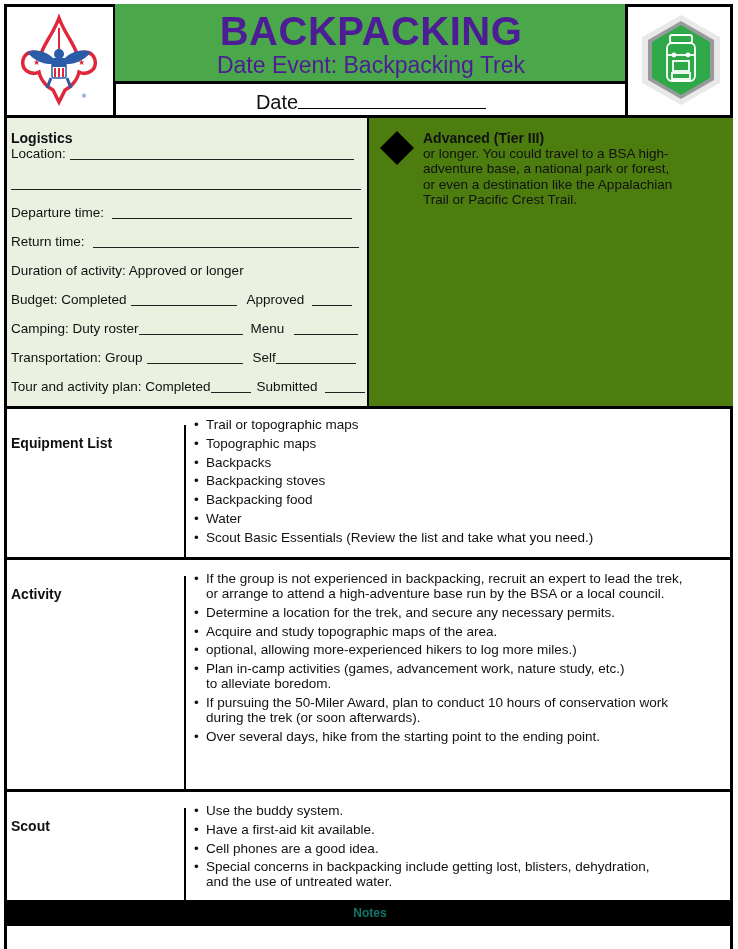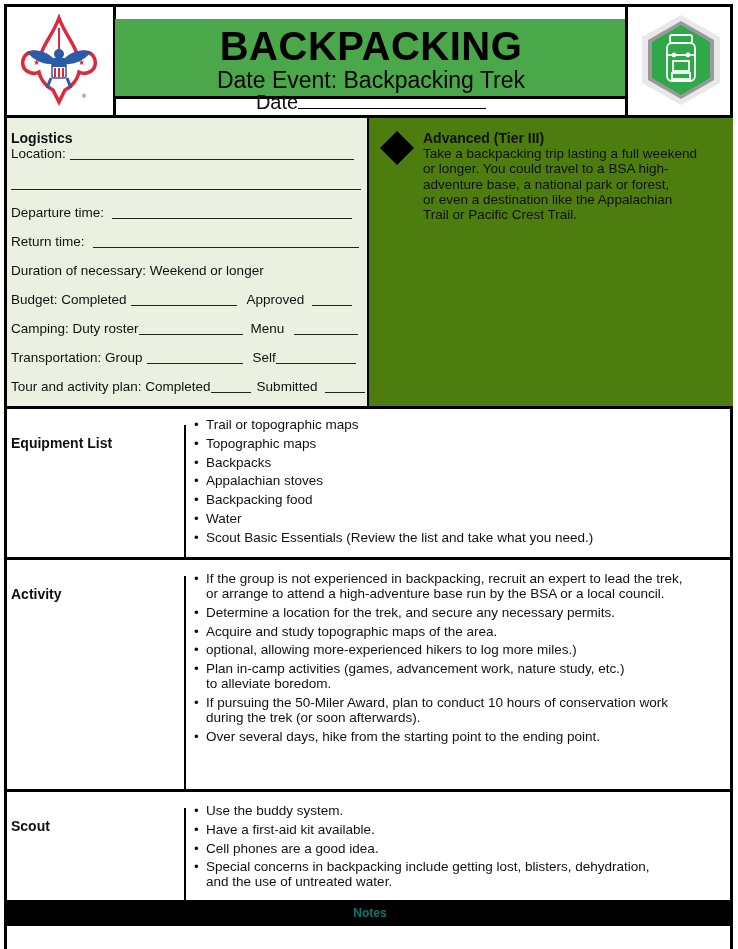--- a/index.html
+++ b/index.html
@@ -3,22 +3,22 @@
 <meta charset="utf-8">
 <style>
   html, body { margin:0; padding:0; background:#ffffff; }
   body { width:738px; height:949px; position:relative; overflow:hidden;
          font-family:"Liberation Sans", sans-serif; color:#111; }
   .frame { position:absolute; left:4px; top:4px; width:729px; height:945px;
            border-left:3px solid #000; border-right:3px solid #000; border-top:3px solid #000; box-sizing:border-box; }
   
   .logo-cell { position:absolute; left:4px; top:4px; width:112px; height:114px; box-sizing:border-box;
                border-right:3px solid #000; border-bottom:3px solid #000; display:flex; align-items:center; justify-content:center; }
-  .title-cell { position:absolute; left:115px; top:19px; width:512px; height:80px; background:#4ba84a;
-                border-bottom:3px solid #000; box-sizing:border-box; text-align:center; color:#000000; }
+  .title-cell { position:absolute; left:115px; top:4px; width:512px; height:80px; background:#4ba84a;
+                border-bottom:3px solid #000; box-sizing:border-box; text-align:center; color:#4c1d95; }
   .title-main { font-weight:bold; font-size:40px; line-height:42px; margin-top:6px; letter-spacing:0.5px; }
   .title-sub { font-size:23px; line-height:26px; }
   .date-cell { position:absolute; left:115px; top:83px; width:512px; height:35px; box-sizing:border-box;
                border-bottom:3px solid #000; text-align:center; font-size:20px; padding-top:8px; }
   .date-line { display:inline-block; width:188px; border-bottom:1px solid #000; height:16px; vertical-align:baseline; }
   .badge-cell { position:absolute; left:625px; top:4px; width:108px; height:114px; box-sizing:border-box;
                 border-left:3px solid #000; border-bottom:3px solid #000; display:flex; align-items:center; justify-content:center; }
 
   
   .logistics { position:absolute; left:7px; top:118px; width:362px; height:290px; background:#ebf1e0;
@@ -104,21 +104,21 @@
     </div>
   <div class="lrow">
     <span>Departure time:</span>
     <span class="blank" style="width:240px;margin-left:8px"></span>
   </div>
   <div class="lrow">
     <span>Return time:</span>
     <span class="blank" style="width:266px;margin-left:8px"></span>
   </div>
   <div class="lrow">
-      <span>Duration of necessary: Weekend or longer</span>
+      <span>Duration of activity: Approved or longer</span>
     </div>
   <div class="lrow">
     <span>Budget: Completed</span>
     <span class="blank" style="width:106px"></span>
     <span style="margin-left:10px">Approved</span>
     <span class="blank" style="width:40px;margin-left:8px"></span>
   </div>
   <div class="lrow">
     <span>Camping: Duty roster</span>
     <span class="blank" style="width:104px;margin-left:0"></span>
@@ -136,36 +136,35 @@
     <span class="blank" style="width:40px;margin-left:0"></span>
     <span style="margin-left:6px">Submitted</span>
     <span class="blank" style="width:40px;margin-left:8px"></span>
   </div>
 </div>
 
 <div class="tier">
   <div class="diamond"></div>
   <div class="tier-text">
     <div class="tier-title">Advanced (Tier III)</div>
-    <div>Take a backpacking trip lasting a full weekend</div>
     <div>or longer. You could travel to a BSA high-</div>
     <div>adventure base, a national park or forest,</div>
     <div>or even a destination like the Appalachian</div>
     <div>Trail or Pacific Crest Trail.</div>
   </div>
 </div>
 
 <div class="row" style="top:406px;height:153px">
   <div class="row-label">Equipment List</div>
   <div class="row-body">
     <ul class="bul" id="equip-list">
         <li>Trail or topographic maps</li>
         <li>Topographic maps</li>
         <li>Backpacks</li>
-        <li>Appalachian stoves</li>
+        <li>Backpacking stoves</li>
         <li>Backpacking food</li>
         <li>Water</li>
         <li>Scout Basic Essentials (Review the list and take what you need.)</li>
       </ul>
   </div>
 </div>
 
 <div class="row" style="top:557px;height:234px">
   <div class="row-label">Activity</div>
   <div class="row-body" style="padding-top:11px">

